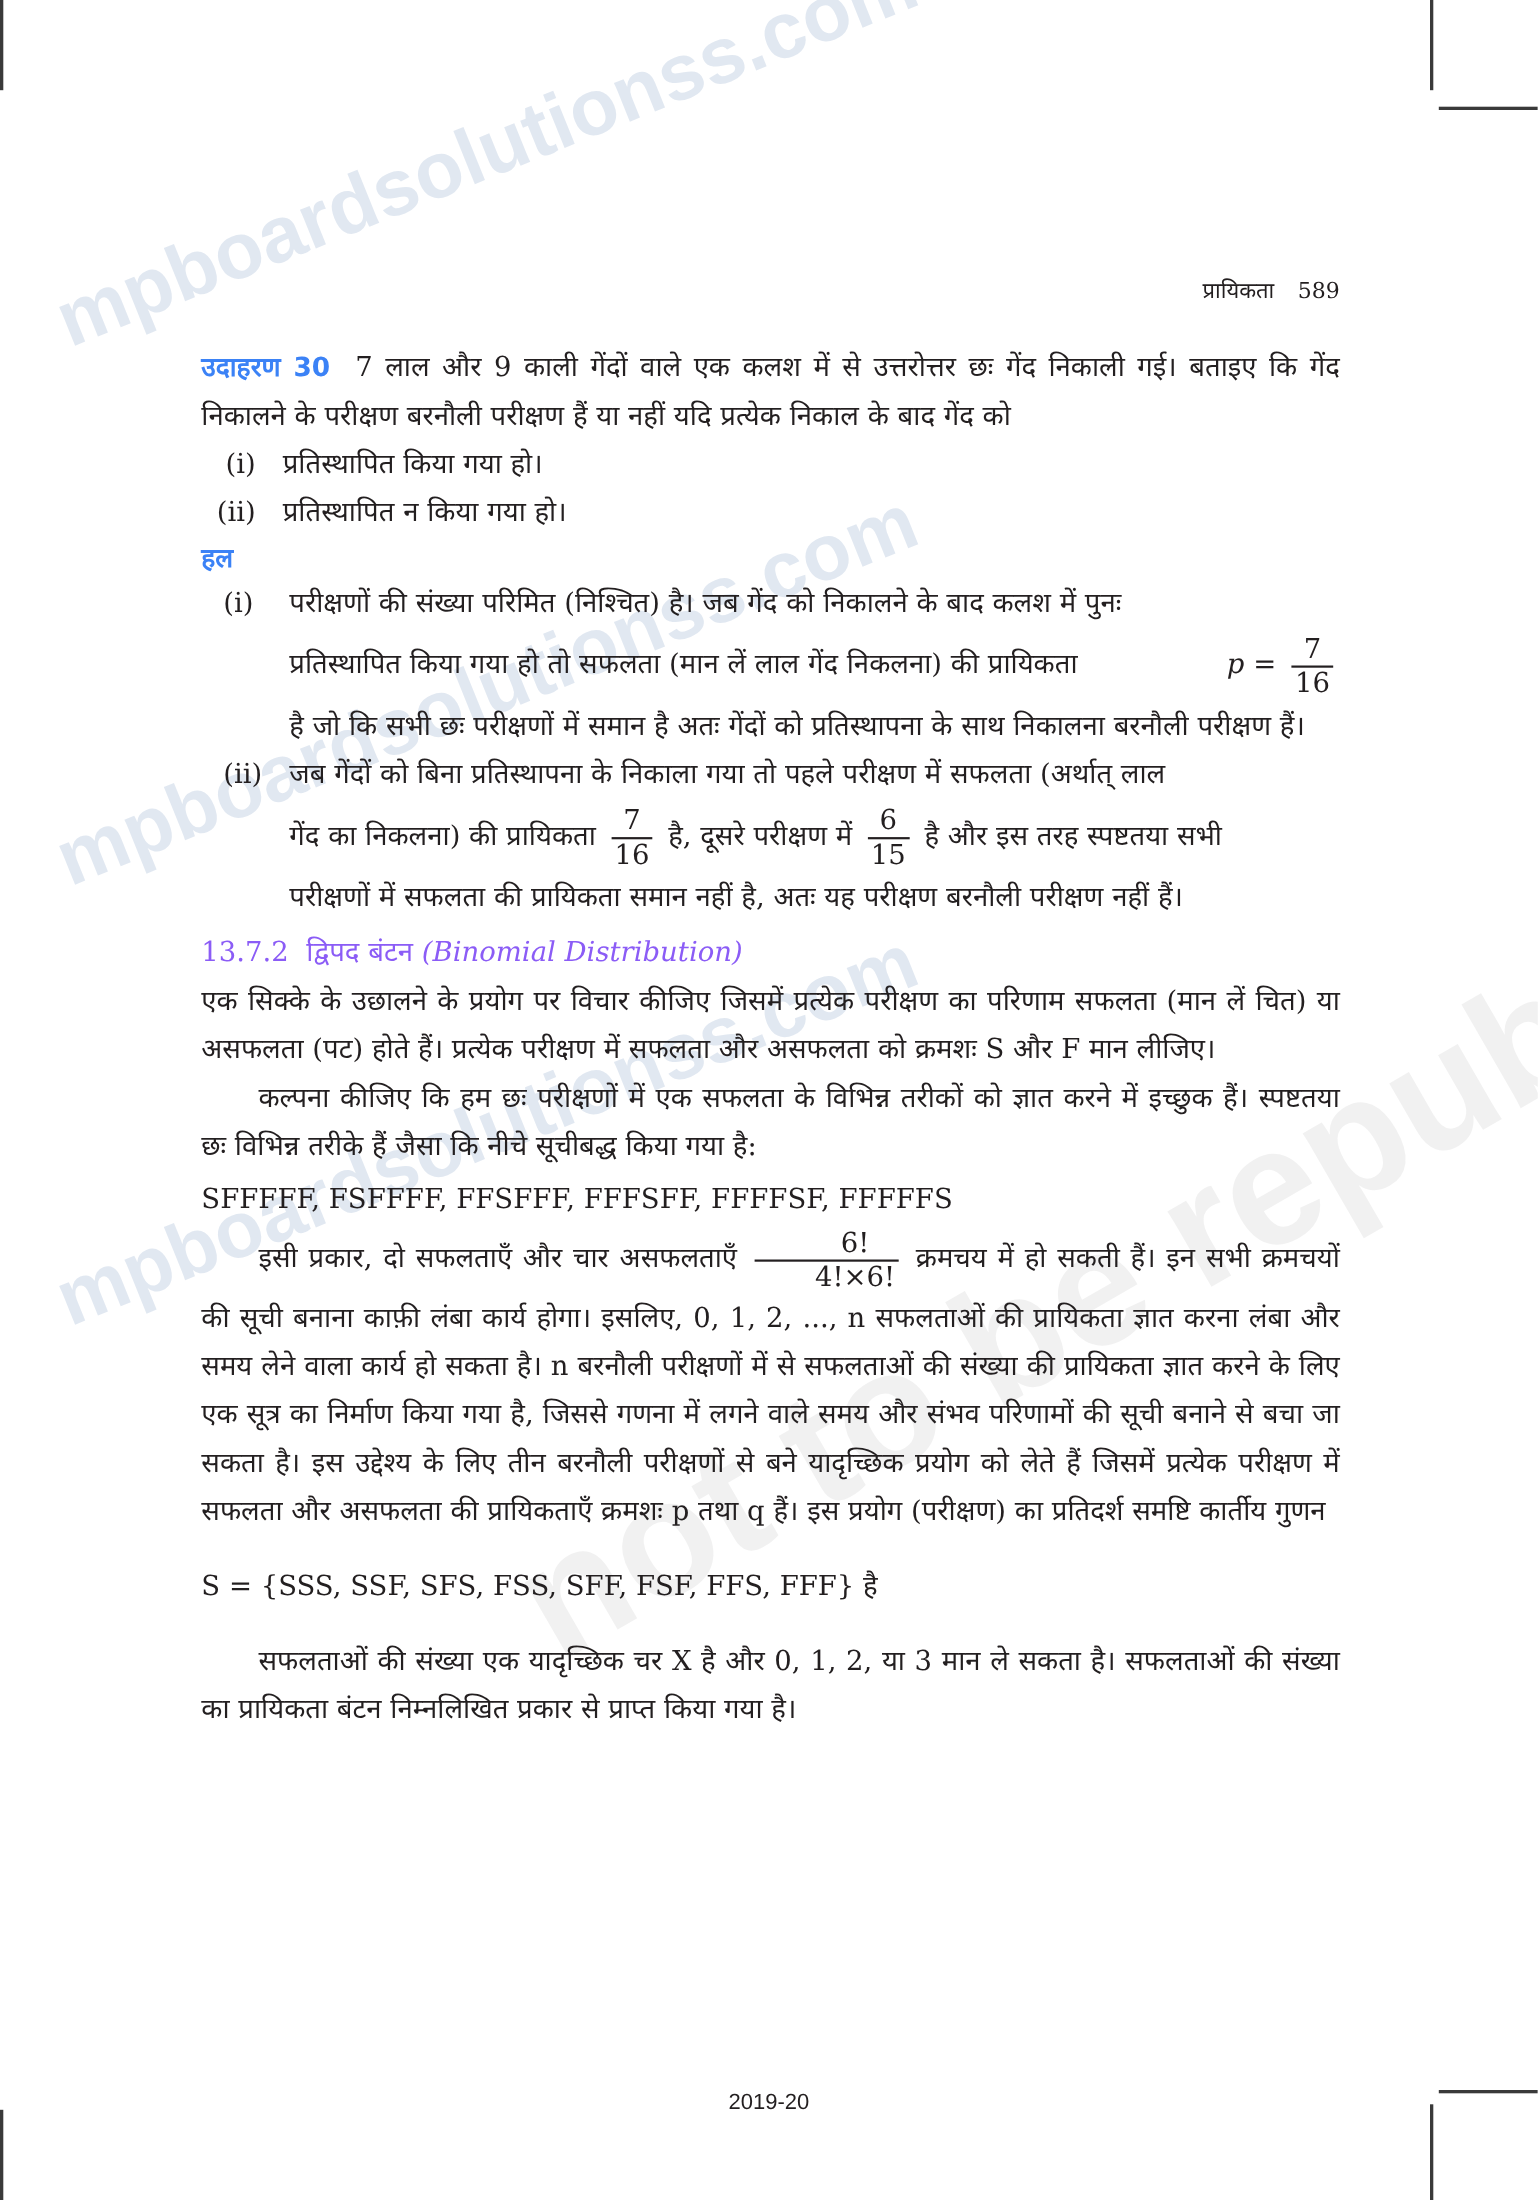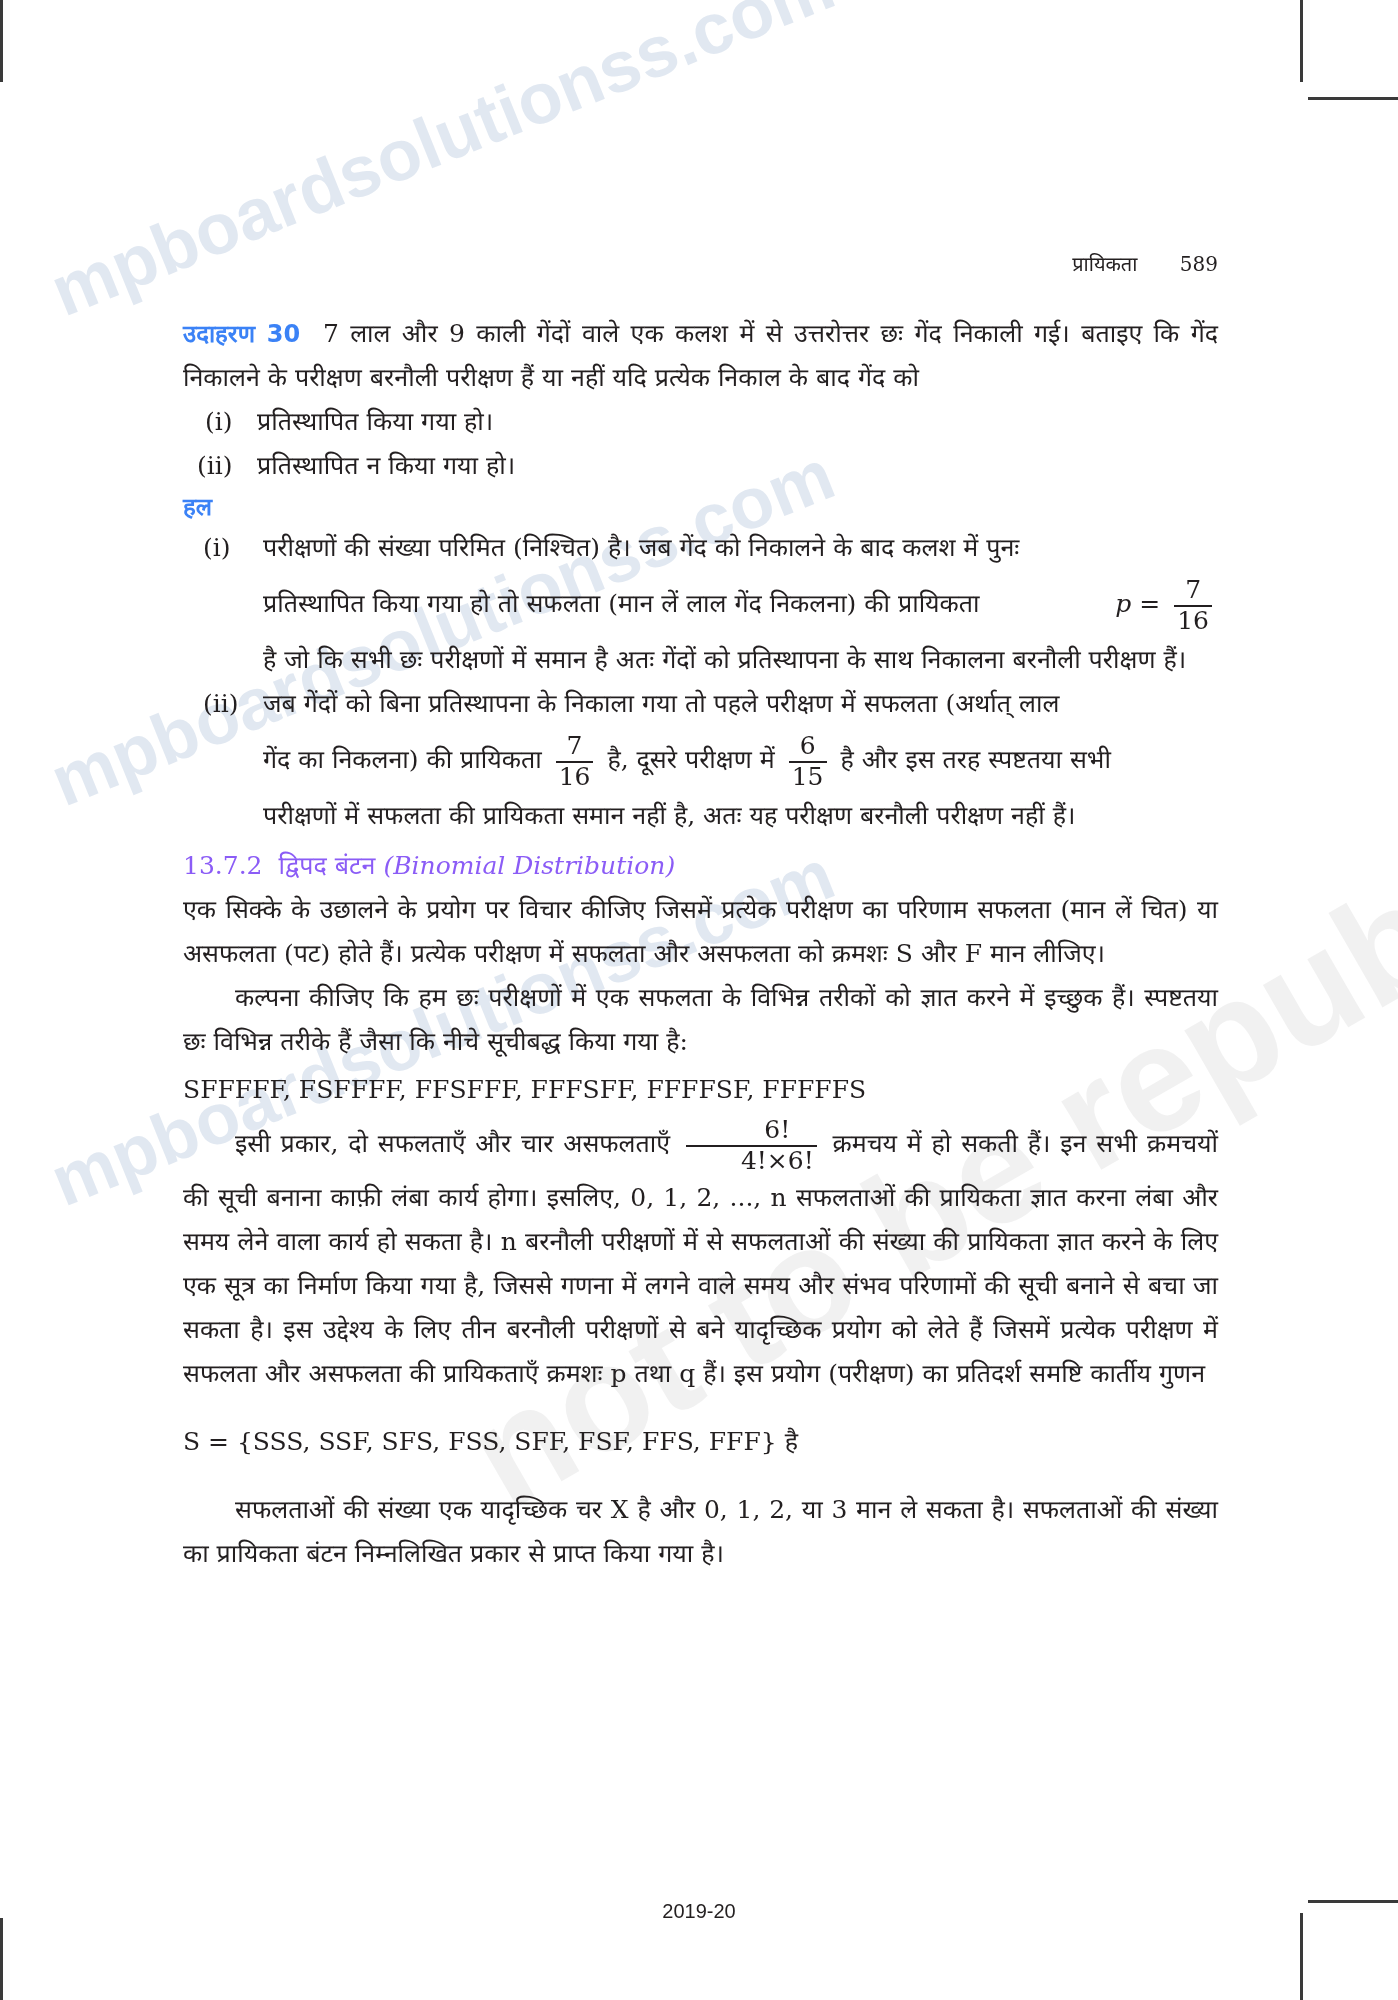--- a/index.html
+++ b/index.html
@@ -6,21 +6,21 @@
   body { width: 1398px; height: 2000px; position: relative; overflow: hidden;
          font-family: "DejaVu Serif", "Liberation Serif", serif; color: #231f20; }
   .crop { position: absolute; background: #3a3a3a; }
   .watermark { position: absolute; font-family: "Liberation Sans", "DejaVu Sans", sans-serif;
                font-weight: bold; color: rgba(70,110,170,0.16); font-size: 72px;
                transform: rotate(-22deg); transform-origin: left bottom; white-space: nowrap; pointer-events: none; }
   .watermark2 { position: absolute; font-family: "Liberation Sans", sans-serif; font-weight: bold;
                 color: rgba(120,120,120,0.10); font-size: 150px; transform: rotate(-30deg);
                 white-space: nowrap; pointer-events: none; }
   .header { position: absolute; top: 250px; right: 180px; font-size: 20px; }
-  .header .title { margin-right: 36px; }
+  .header .title { margin-right: 15px; }
   .content { position: absolute; left: 183px; width: 1035px; top: 312px; font-size: 25px; line-height: 44px; }
   .heading-bold { font-family: "DejaVu Sans", sans-serif; font-weight: bold; color: #3b82f6; font-size: 24px; }
   .p { text-align: justify; text-align-last: left; margin: 0; }
   .indent { text-indent: 52px; }
   .li { display: flex; margin: 0; }
   .li .num { width: 52px; flex-shrink: 0; padding-left: 22px; }
   .li .body { flex: 1; text-align: justify; }
   .sol-item { display: flex; margin: 0; }
   .sol-item .num { width: 60px; padding-left: 20px; flex-shrink: 0; }
   .sol-item .body { flex: 1; text-align: justify; text-align-last: left; }

